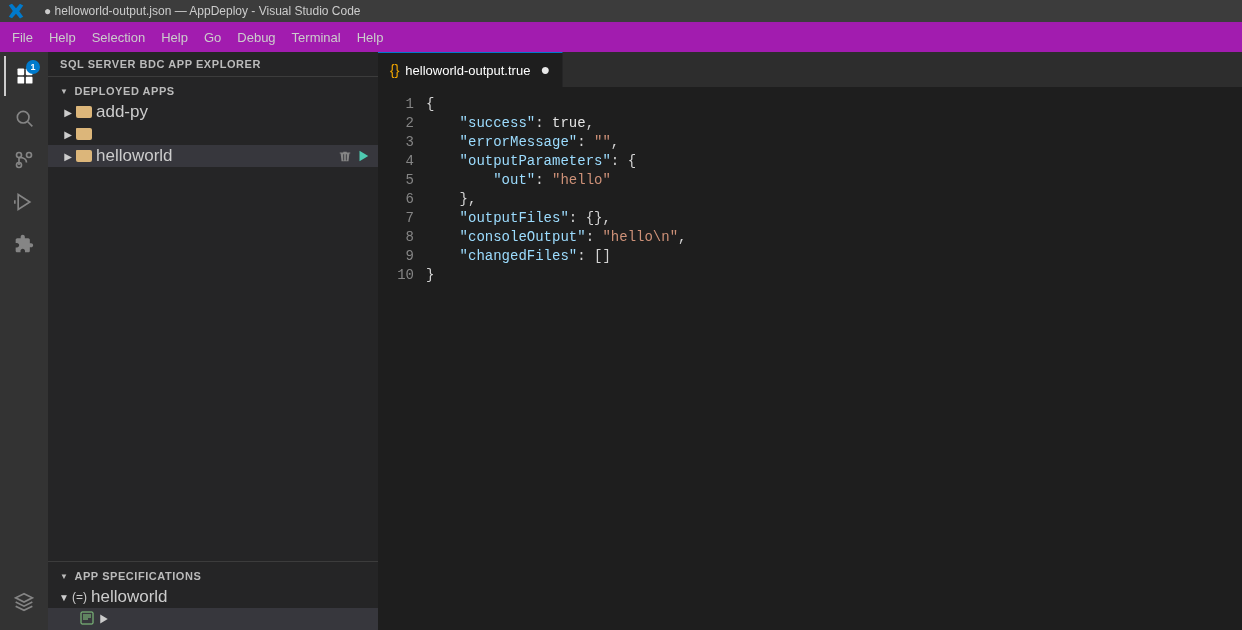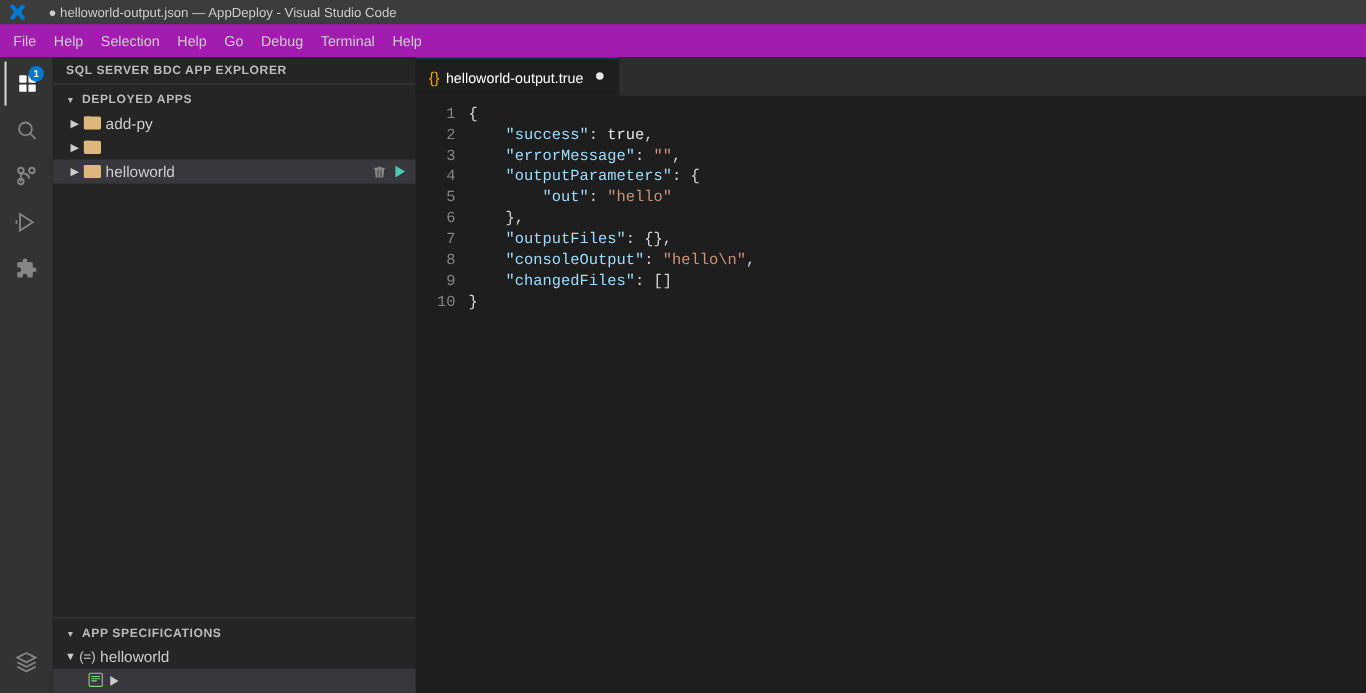--- a/index.html
+++ b/index.html
@@ -128,21 +128,21 @@
       font-size: 10px;
       color: #cccccc;
       flex-shrink: 0;
       text-align: center;
     }
     .tree-item .item-label {
       flex: 1;
       white-space: nowrap;
       overflow: hidden;
       text-overflow: ellipsis;
-      font-size: 14px;
+      font-size: 17px;
       color: #cccccc;
     }
     .tree-item .actions {
       display: flex;
       gap: 4px;
       padding-right: 8px;
     }
     .tree-item .action-btn {
       color: #858585;
       cursor: pointer;

